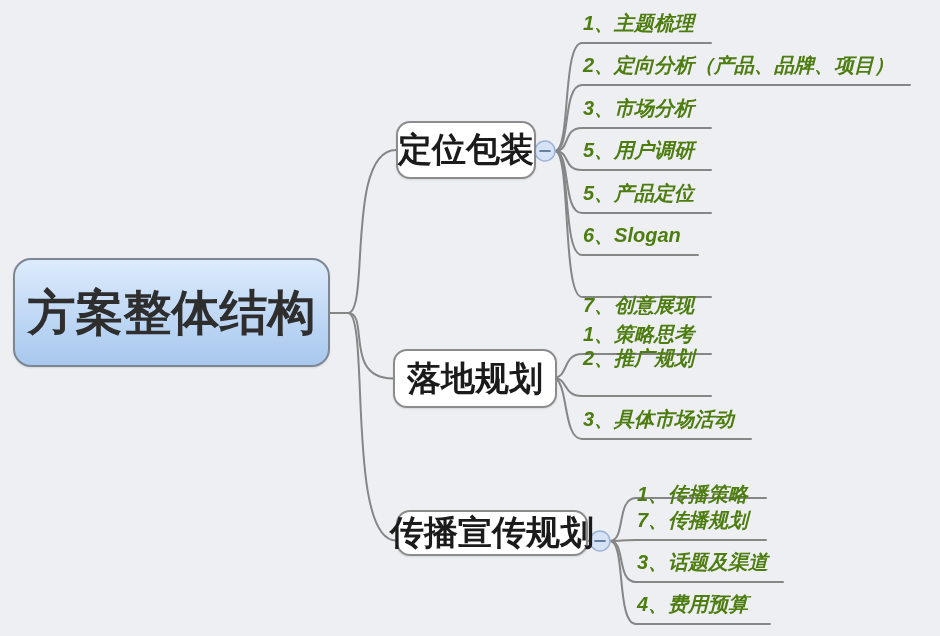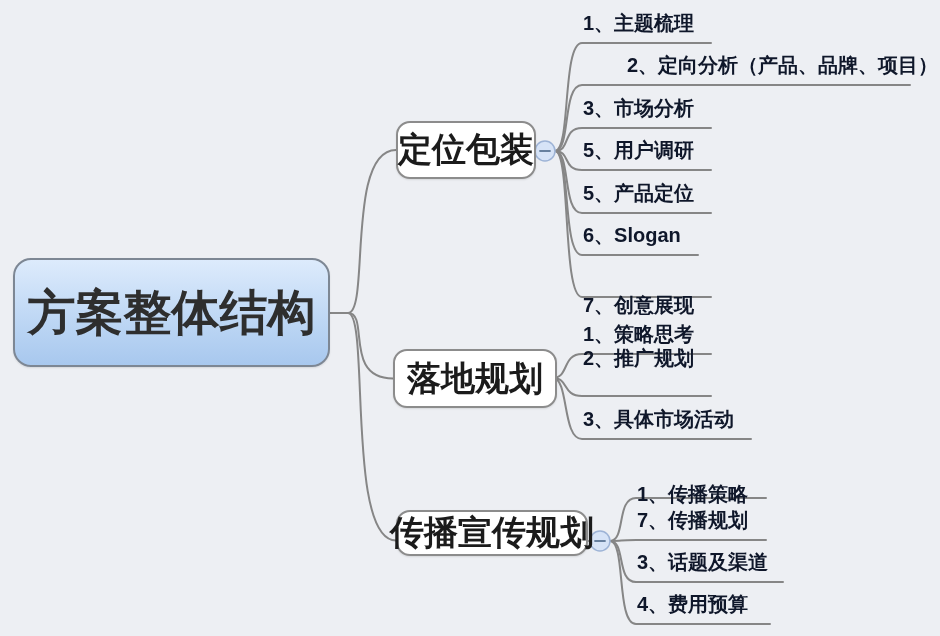--- a/index.html
+++ b/index.html
@@ -25,22 +25,23 @@
   .root-node{
     border-radius:18px;
     background:linear-gradient(180deg,#ddebfc 0%,#c4dbf6 45%,#a8c8ee 100%);
     border-color:#7d8794;
     font-size:48px;font-weight:700;color:#2e2e2e;
   }
   .branch-node{font-size:34px;font-weight:700;}
   .leaf-label{
     position:absolute;
     height:28px;line-height:28px;
-    font-size:20px;font-weight:600;color:#0f172a;
+    font-size:20px;font-weight:600;color:#4d7c0f;
     white-space:nowrap;
+    font-style:italic;
   }
 </style>
 </head>
 <body>
 
 <div class="canvas">
   <svg class="edges" id="edges">
       <path d="M330 313 H348" fill="none" stroke="#868686" stroke-width="2" stroke-linecap="round"></path>
       <path d="M348 313 C370 313 346 150 396 150" fill="none" stroke="#868686" stroke-width="2" stroke-linecap="round"></path>
       <path d="M536 151 H535" fill="none" stroke="#868686" stroke-width="1.6" stroke-linecap="round"></path>
@@ -85,21 +86,21 @@
   </div>
   <div class="node branch-node" id="branch-1" style="left: 393px; top: 349px; width: 164px; height: 59px;">
     <span>落地规划</span>
   </div>
   <div class="node branch-node" id="branch-2" style="left: 396px; top: 510px; width: 192px; height: 46px;">
     <span>传播宣传规划</span>
   </div>
 
   <div id="leaves">
       <div class="leaf-label" style="left: 583px; top: 9px;">1、主题梳理</div>
-      <div class="leaf-label" style="left: 583px; top: 51px; margin-left: 44px;">2、定向分析（产品、品牌、项目）</div>
+      <div class="leaf-label" style="left: 583px; top: 51px;">2、定向分析（产品、品牌、项目）</div>
       <div class="leaf-label" style="left: 583px; top: 94px;">3、市场分析</div>
       <div class="leaf-label" style="left: 583px; top: 136px;">5、用户调研</div>
       <div class="leaf-label" style="left: 583px; top: 179px;">5、产品定位</div>
       <div class="leaf-label" style="left: 583px; top: 221px;">6、Slogan</div>
       <div class="leaf-label" style="left: 583px; top: 263px; margin-top: 28px;">7、创意展现</div>
       <div class="leaf-label" style="left: 583px; top: 320px;">1、策略思考</div>
       <div class="leaf-label" style="left: 583px; top: 344px;">2、推广规划</div>
       <div class="leaf-label" style="left: 583px; top: 405px;">3、具体市场活动</div>
       <div class="leaf-label" style="left: 637px; top: 480px;">1、传播策略</div>
       <div class="leaf-label" style="left: 637px; top: 506px;">7、传播规划</div>

